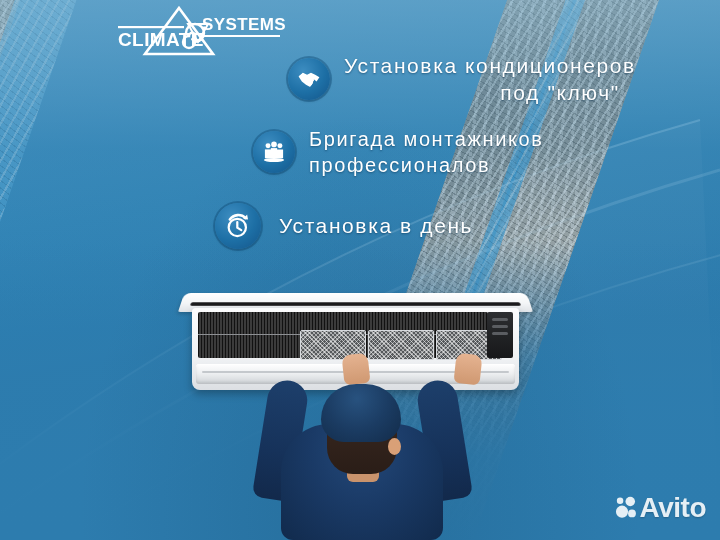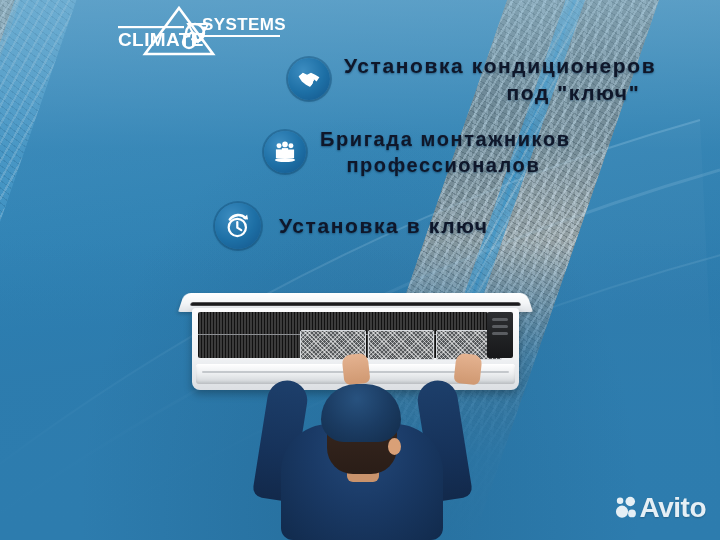--- a/index.html
+++ b/index.html
@@ -60,49 +60,49 @@
   
   .logo {
     position: absolute; left: 116px; top: 2px;
     width: 170px; height: 58px;
   }
   .logo svg { display:block; }
 
   
   .benefit { position: absolute; display: flex; align-items: center; }
   .b1 { left: 288px; top: 52px; }
-  .b2 { left: 264px; top: 126px; }
+  .b2 { left: 253px; top: 126px; }
   .b3 { left: 215px; top: 203px; }
 
   .icon-circle {
     width: 42px; height: 42px; border-radius: 50%;
     background: radial-gradient(circle at 36% 30%, #3c8cc0 0%, #1d6fa5 55%, #14558a 100%);
     box-shadow: 0 0 0 2px rgba(18,80,125,.45), 0 1px 3px rgba(0,0,0,.25);
     display: flex; align-items: center; justify-content: center;
     flex: 0 0 auto;
   }
   .b3 .icon-circle { width: 46px; height: 46px; }
   .icon-circle svg { display: block; }
 
   .btext {
     margin-left: 14px;
-    color: #0f172a;
+    color: #ffffff;
     font-size: 21px;
-    font-weight: 700;
+    font-weight: 400;
     letter-spacing: 1.6px;
     line-height: 1.30;
     text-shadow: 0 1px 2px rgba(10,50,80,.55);
     white-space: nowrap;
   }
   .btext .l2 { display: block; }
   .b1 .btext { font-size: 21px; }
   .b1 .l1 { display: block; }
   .b1 .l2 { text-align: right; padding-right: 16px; }
   .b2 .btext { font-size: 20px; }
-  .b2 .l2 { text-align: center; padding-right: 4px; }
+  .b2 .l2 { text-align: left; padding-right: 4px; }
   .b3 .btext { font-size: 21px; }
   .b3 .l1 { display: block; padding-left: 4px; }
   .b3 .l2 { text-align: right; padding-right: 0px; }
 
   
   .ac {
     position: absolute; left: 178px; top: 290px;
     width: 355px; height: 100px;
   }
   .ac-top {
@@ -301,21 +301,21 @@
   <div class="benefit b3">
     <div class="icon-circle">
       <svg width="28" height="28" viewBox="0 0 24 24">
         <circle cx="11.4" cy="13.2" r="7.4" fill="none" stroke="#ffffff" stroke-width="1.9"></circle>
         <path d="M11.4 8.6 v4.8 l3.4 2.1" fill="none" stroke="#ffffff" stroke-width="1.9" stroke-linecap="round"></path>
         <path d="M5.0 6.4 A9 9 0 0 1 18.6 5.2" fill="none" stroke="#ffffff" stroke-width="2.2" stroke-linecap="round"></path>
         <path d="M19.8 2.2 L20.6 6.4 L16.4 6.0 Z" fill="#ffffff"></path>
       </svg>
     </div>
     <div class="btext">
-      <span class="l1">Установка в ключ</span>
+      <span class="l1">Установка в день</span>
     </div>
   </div>
 
   <div class="ac">
     <div class="ac-top"></div>
     <div class="ac-body">
       <div class="ac-coil"></div>
       <div class="ac-filter f1"></div>
       <div class="ac-filter f2"></div>
       <div class="ac-filter f3"></div>

